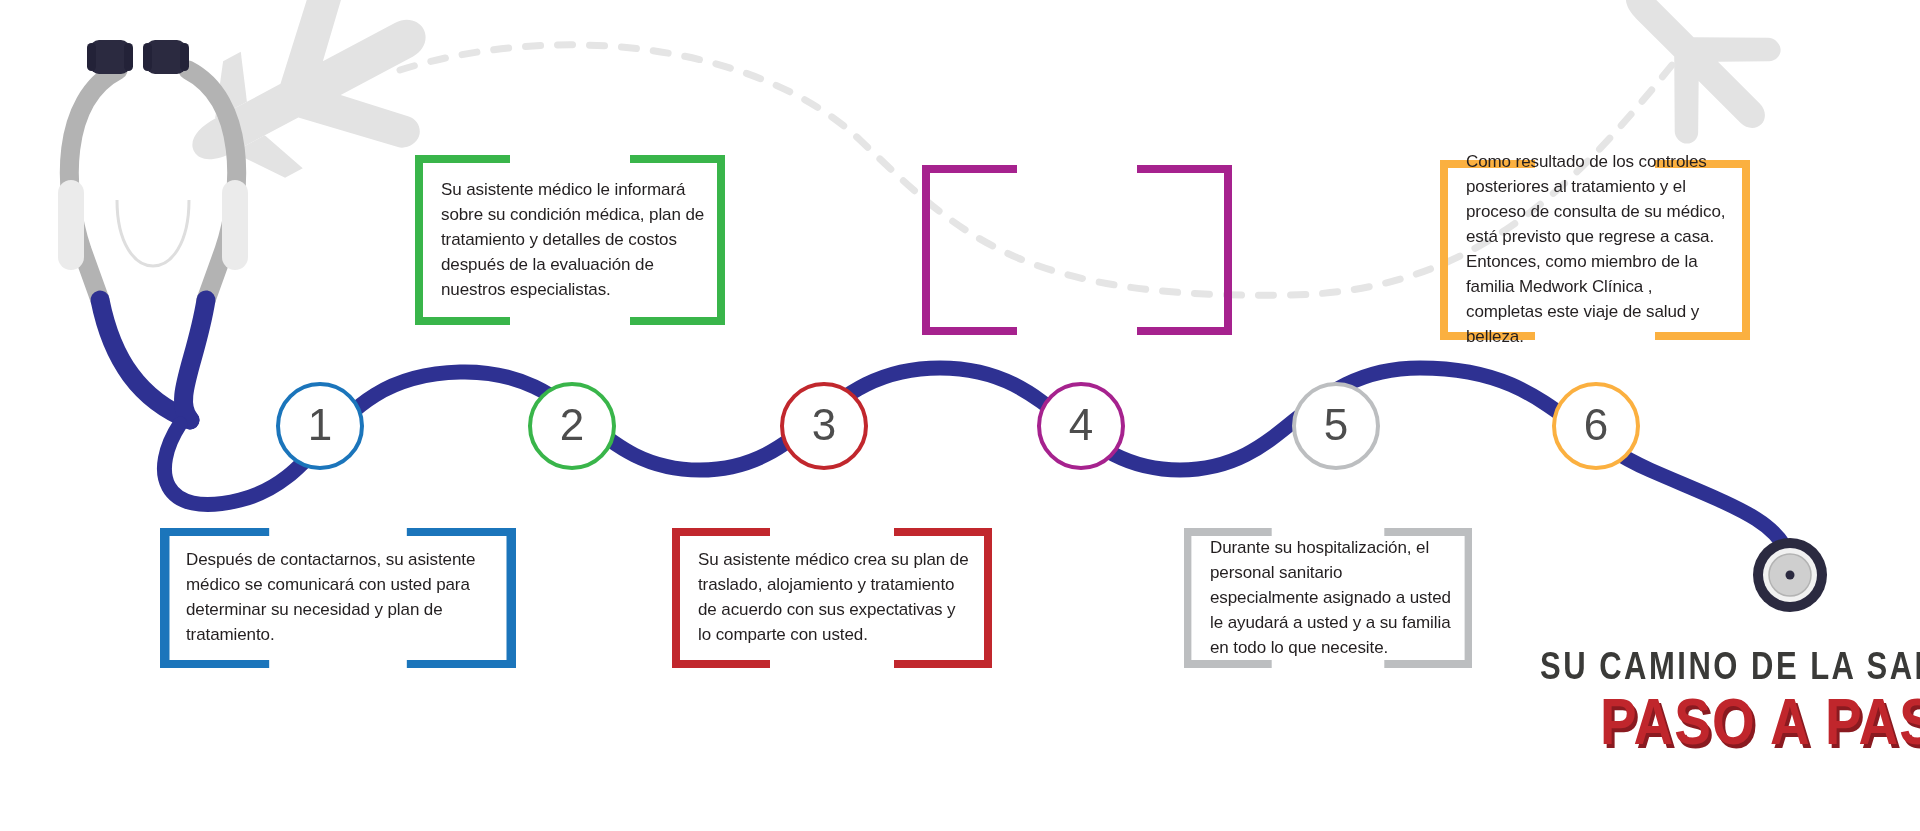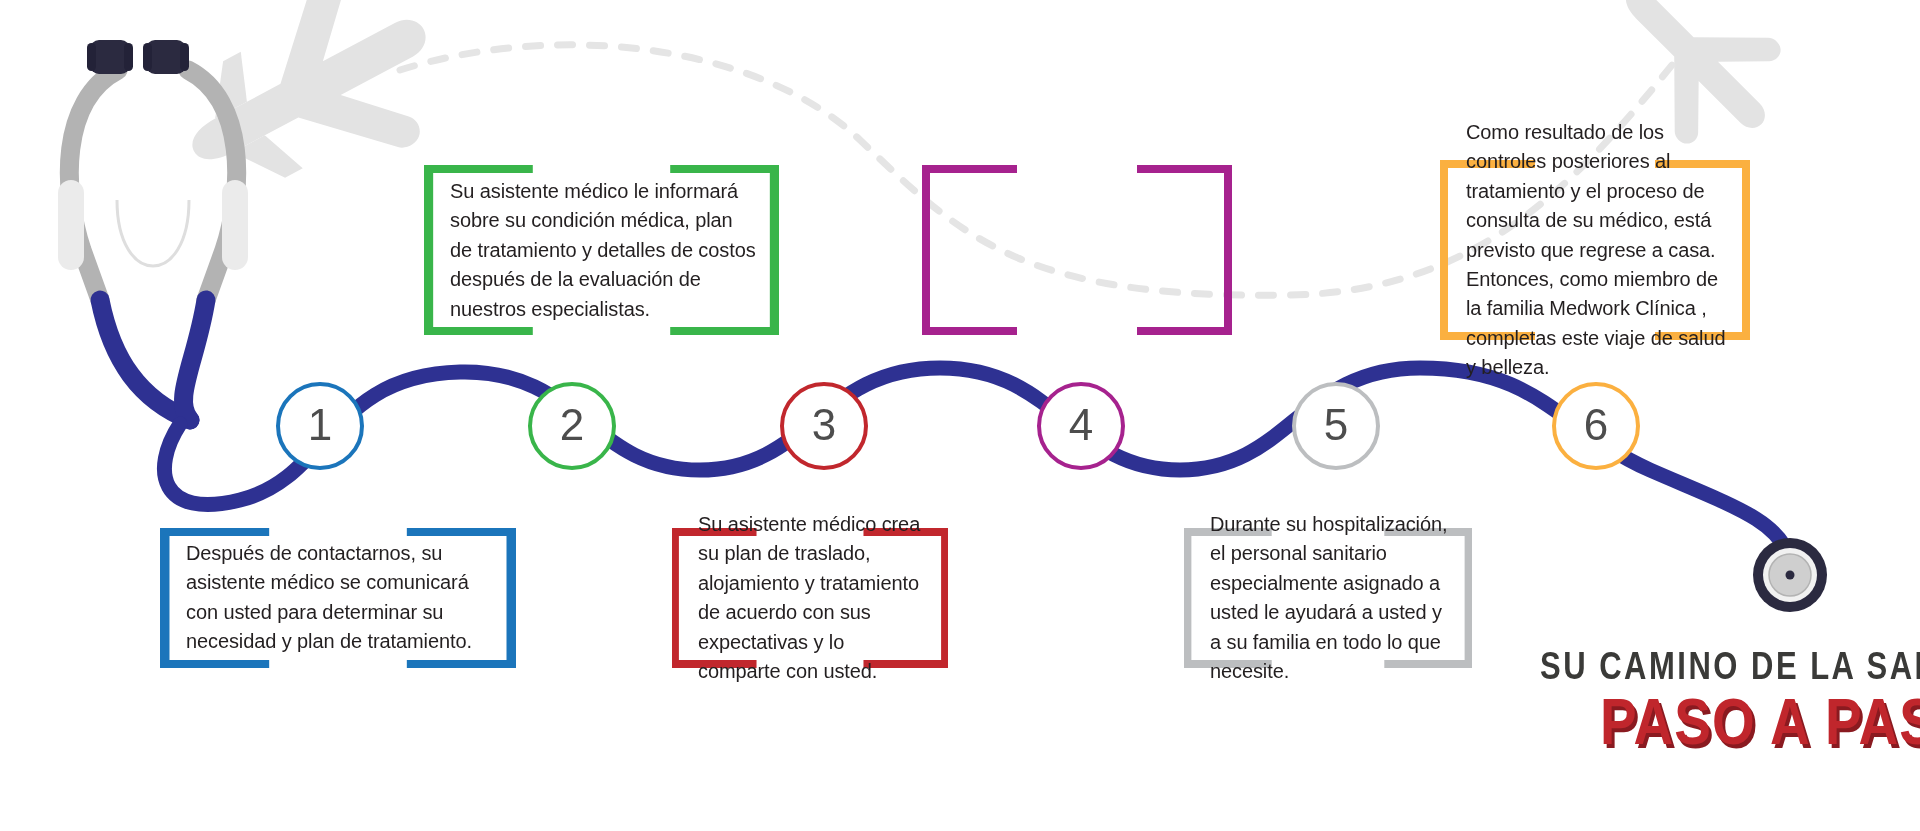--- a/index.html
+++ b/index.html
@@ -43,21 +43,21 @@
     left: 0; top: 0;
     width: 100%;
     height: 100%;
   }
   .card .card-text {
     position: absolute;
     left: 26px;
     right: 20px;
     top: 50%;
     transform: translateY(-50%);
-    font-size: 20px;
+    font-size: 17px;
     line-height: 1.47;
     color: #231f20;
     letter-spacing: -0.1px;
     font-family: "Liberation Sans", sans-serif;
   }
 
   
   .step-circle {
     position: absolute;
     width: 88px;
@@ -169,29 +169,29 @@
   </svg>
 
   <div class="card" style="left:160px; top:528px; width:356px; height:140px;">
     <svg class="bracket" viewBox="0 0 300 140" preserveAspectRatio="none">
       <path d="M 92,4 L 4,4 L 4,136 L 92,136" fill="none" stroke="#1b75bb" stroke-width="8"></path>
       <path d="M 208,4 L 296,4 L 296,136 L 208,136" fill="none" stroke="#1b75bb" stroke-width="8"></path>
     </svg>
     <div class="card-text">Después de contactarnos, su asistente médico se comunicará con usted para determinar su necesidad y plan de tratamiento.</div>
   </div>
 
-  <div class="card" style="left:415px; top:165px; width:355px; height:170px;margin-left:9px;">
+  <div class="card" style="left:415px; top:155px; width:310px; height:170px;">
     <svg class="bracket" viewBox="0 0 310 170" preserveAspectRatio="none">
       <path d="M 95,4 L 4,4 L 4,166 L 95,166" fill="none" stroke="#39b54a" stroke-width="8"></path>
       <path d="M 215,4 L 306,4 L 306,166 L 215,166" fill="none" stroke="#39b54a" stroke-width="8"></path>
     </svg>
     <div class="card-text">Su asistente médico le informará sobre su condición médica, plan de tratamiento y detalles de costos después de la evaluación de nuestros especialistas.</div>
   </div>
 
-  <div class="card" style="left:672px; top:528px; width:276px; height:140px;">
+  <div class="card" style="left:672px; top:528px; width:320px; height:140px;">
     <svg class="bracket" viewBox="0 0 320 140" preserveAspectRatio="none">
       <path d="M 98,4 L 4,4 L 4,136 L 98,136" fill="none" stroke="#c1272d" stroke-width="8"></path>
       <path d="M 222,4 L 316,4 L 316,136 L 222,136" fill="none" stroke="#c1272d" stroke-width="8"></path>
     </svg>
     <div class="card-text">Su asistente médico crea su plan de traslado, alojamiento y tratamiento de acuerdo con sus expectativas y lo comparte con usted.</div>
   </div>
 
   <div class="card" style="left:922px; top:165px; width:310px; height:170px;">
     <svg class="bracket" viewBox="0 0 310 170" preserveAspectRatio="none">
       <path d="M 95,4 L 4,4 L 4,166 L 95,166" fill="none" stroke="#a6228e" stroke-width="8"></path>

